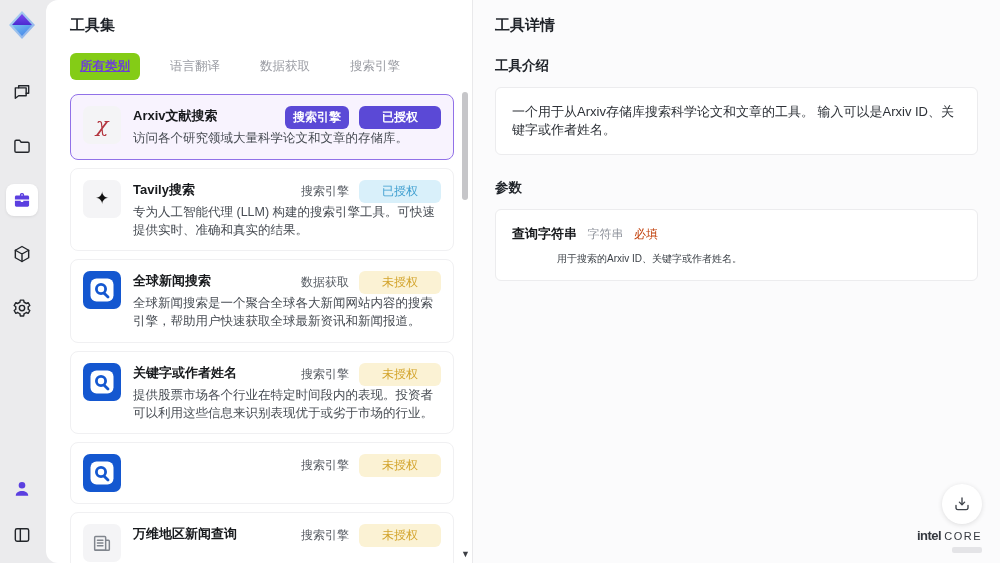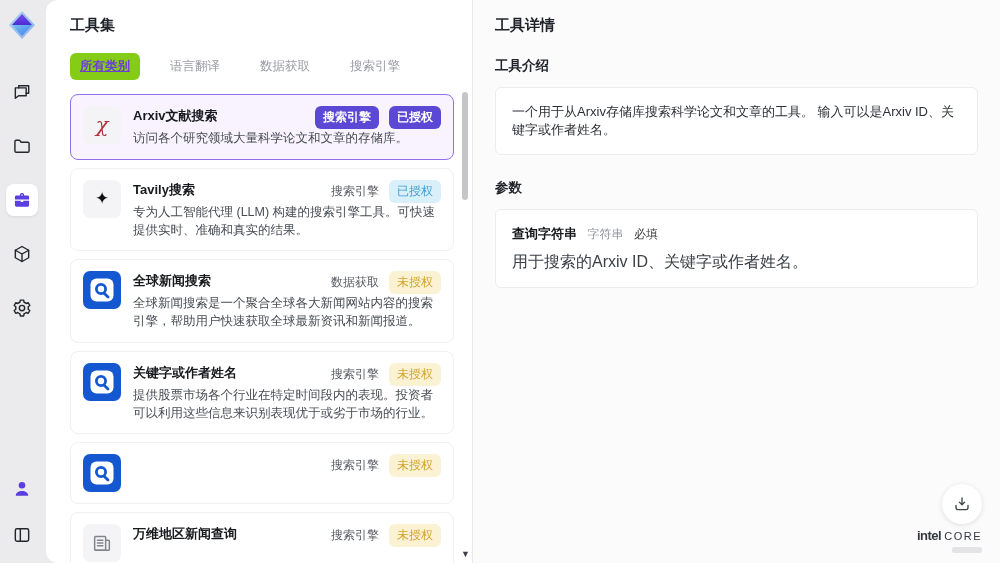--- a/index.html
+++ b/index.html
@@ -32,41 +32,41 @@
   .tool-card.selected { border:1.5px solid #9171e8; background:#f8f3fe; }
   .t-icon { width:38px; height:38px; border-radius:7px; background:#f4f4f6; display:flex; align-items:center; justify-content:center; flex-shrink:0; }
   .t-icon.blue { background:#1457d0; }
   .t-icon .gx { font-family:"DejaVu Serif",serif; font-style:italic; font-size:21px; color:#b3353f; }
   .t-icon .sparkle { font-size:17px; color:#111; }
   .t-body { flex:1; min-width:0; padding-top:1px; }
   .t-name { font-size:13px; font-weight:bold; color:#17191c; margin-bottom:5px; }
   .t-desc { font-size:12.5px; line-height:1.42; color:#474c53; max-width:335px; }
   .t-badges { position:absolute; top:11px; right:12px; display:flex; gap:10px; align-items:center; }
   .t-cat { font-size:12px; color:#585d64; }
-  .badge { font-size:12px; padding:3px 8px; border-radius:6px; white-space:nowrap; }
+  .badge { font-size:12px; padding:3px 23px; border-radius:6px; white-space:nowrap; }
   .cat-selected { background:#5b49d6; color:#fff; font-weight:bold; padding:3px 8px; border-radius:6px; }
   .auth-purple { background:#5b49d6; color:#fff; font-weight:bold; }
   .auth-blue { background:#d9f0fa; color:#3f9fd0; }
   .auth-yellow { background:#fbf2d4; color:#d3a42c; }
 
   .scroll-track { position:absolute; top:92px; right:4px; bottom:16px; width:7px; }
   .scroll-thumb { position:absolute; top:0; right:0; width:6px; height:108px; background:#c6c6c9; border-radius:3px; }
   .scroll-arrow { position:absolute; right:2px; bottom:4px; font-size:9px; color:#3c3f44; line-height:1; }
 
   
   .right-pane { flex:1; background:#fbfbfc; padding:16px 22px; position:relative; }
   .rp-title { font-size:15px; font-weight:bold; margin-bottom:22px; }
   .section-title { font-size:13.5px; font-weight:bold; margin-bottom:12px; }
   .info-box { background:#fff; border:1px solid #ececee; border-radius:6px; padding:15px 16px; font-size:13px; color:#2d3137; margin-bottom:24px; }
   .param-box { background:#fff; border:1px solid #ececee; border-radius:6px; padding:14px 16px; }
   .param-head { margin-bottom:9px; }
   .param-name { font-size:13px; font-weight:bold; color:#17191c; }
   .param-type { font-size:12px; color:#8b9099; margin-left:6px; }
-  .param-required { font-size:12px; color:#404040; margin-left:6px; }
-  .param-desc { font-size:16px; color:#3c4147; }
+  .param-required { font-size:12px; color:#c2410c; margin-left:6px; }
+  .param-desc { font-size:10px; color:#3c4147;margin-left:45px; }
 
   .corner { position:absolute; right:18px; bottom:10px; display:flex; flex-direction:column; align-items:flex-end; gap:4px; }
   .dl-btn { width:40px; height:40px; border-radius:50%; background:#fff; box-shadow:0 1px 5px rgba(0,0,0,.12); display:flex; align-items:center; justify-content:center; color:#3d4249; cursor:pointer; }
   .brand { display:flex; align-items:baseline; gap:3px; color:#34383f; }
   .brand .intel { font-size:13px; font-weight:bold; letter-spacing:-0.5px; }
   .brand .core { font-size:11px; letter-spacing:1.5px; }
   .brand-sub { align-self:flex-end; width:30px; height:6px; border-radius:2px; background:#e4e4e7; }
 </style>
 </head>
 <body>

